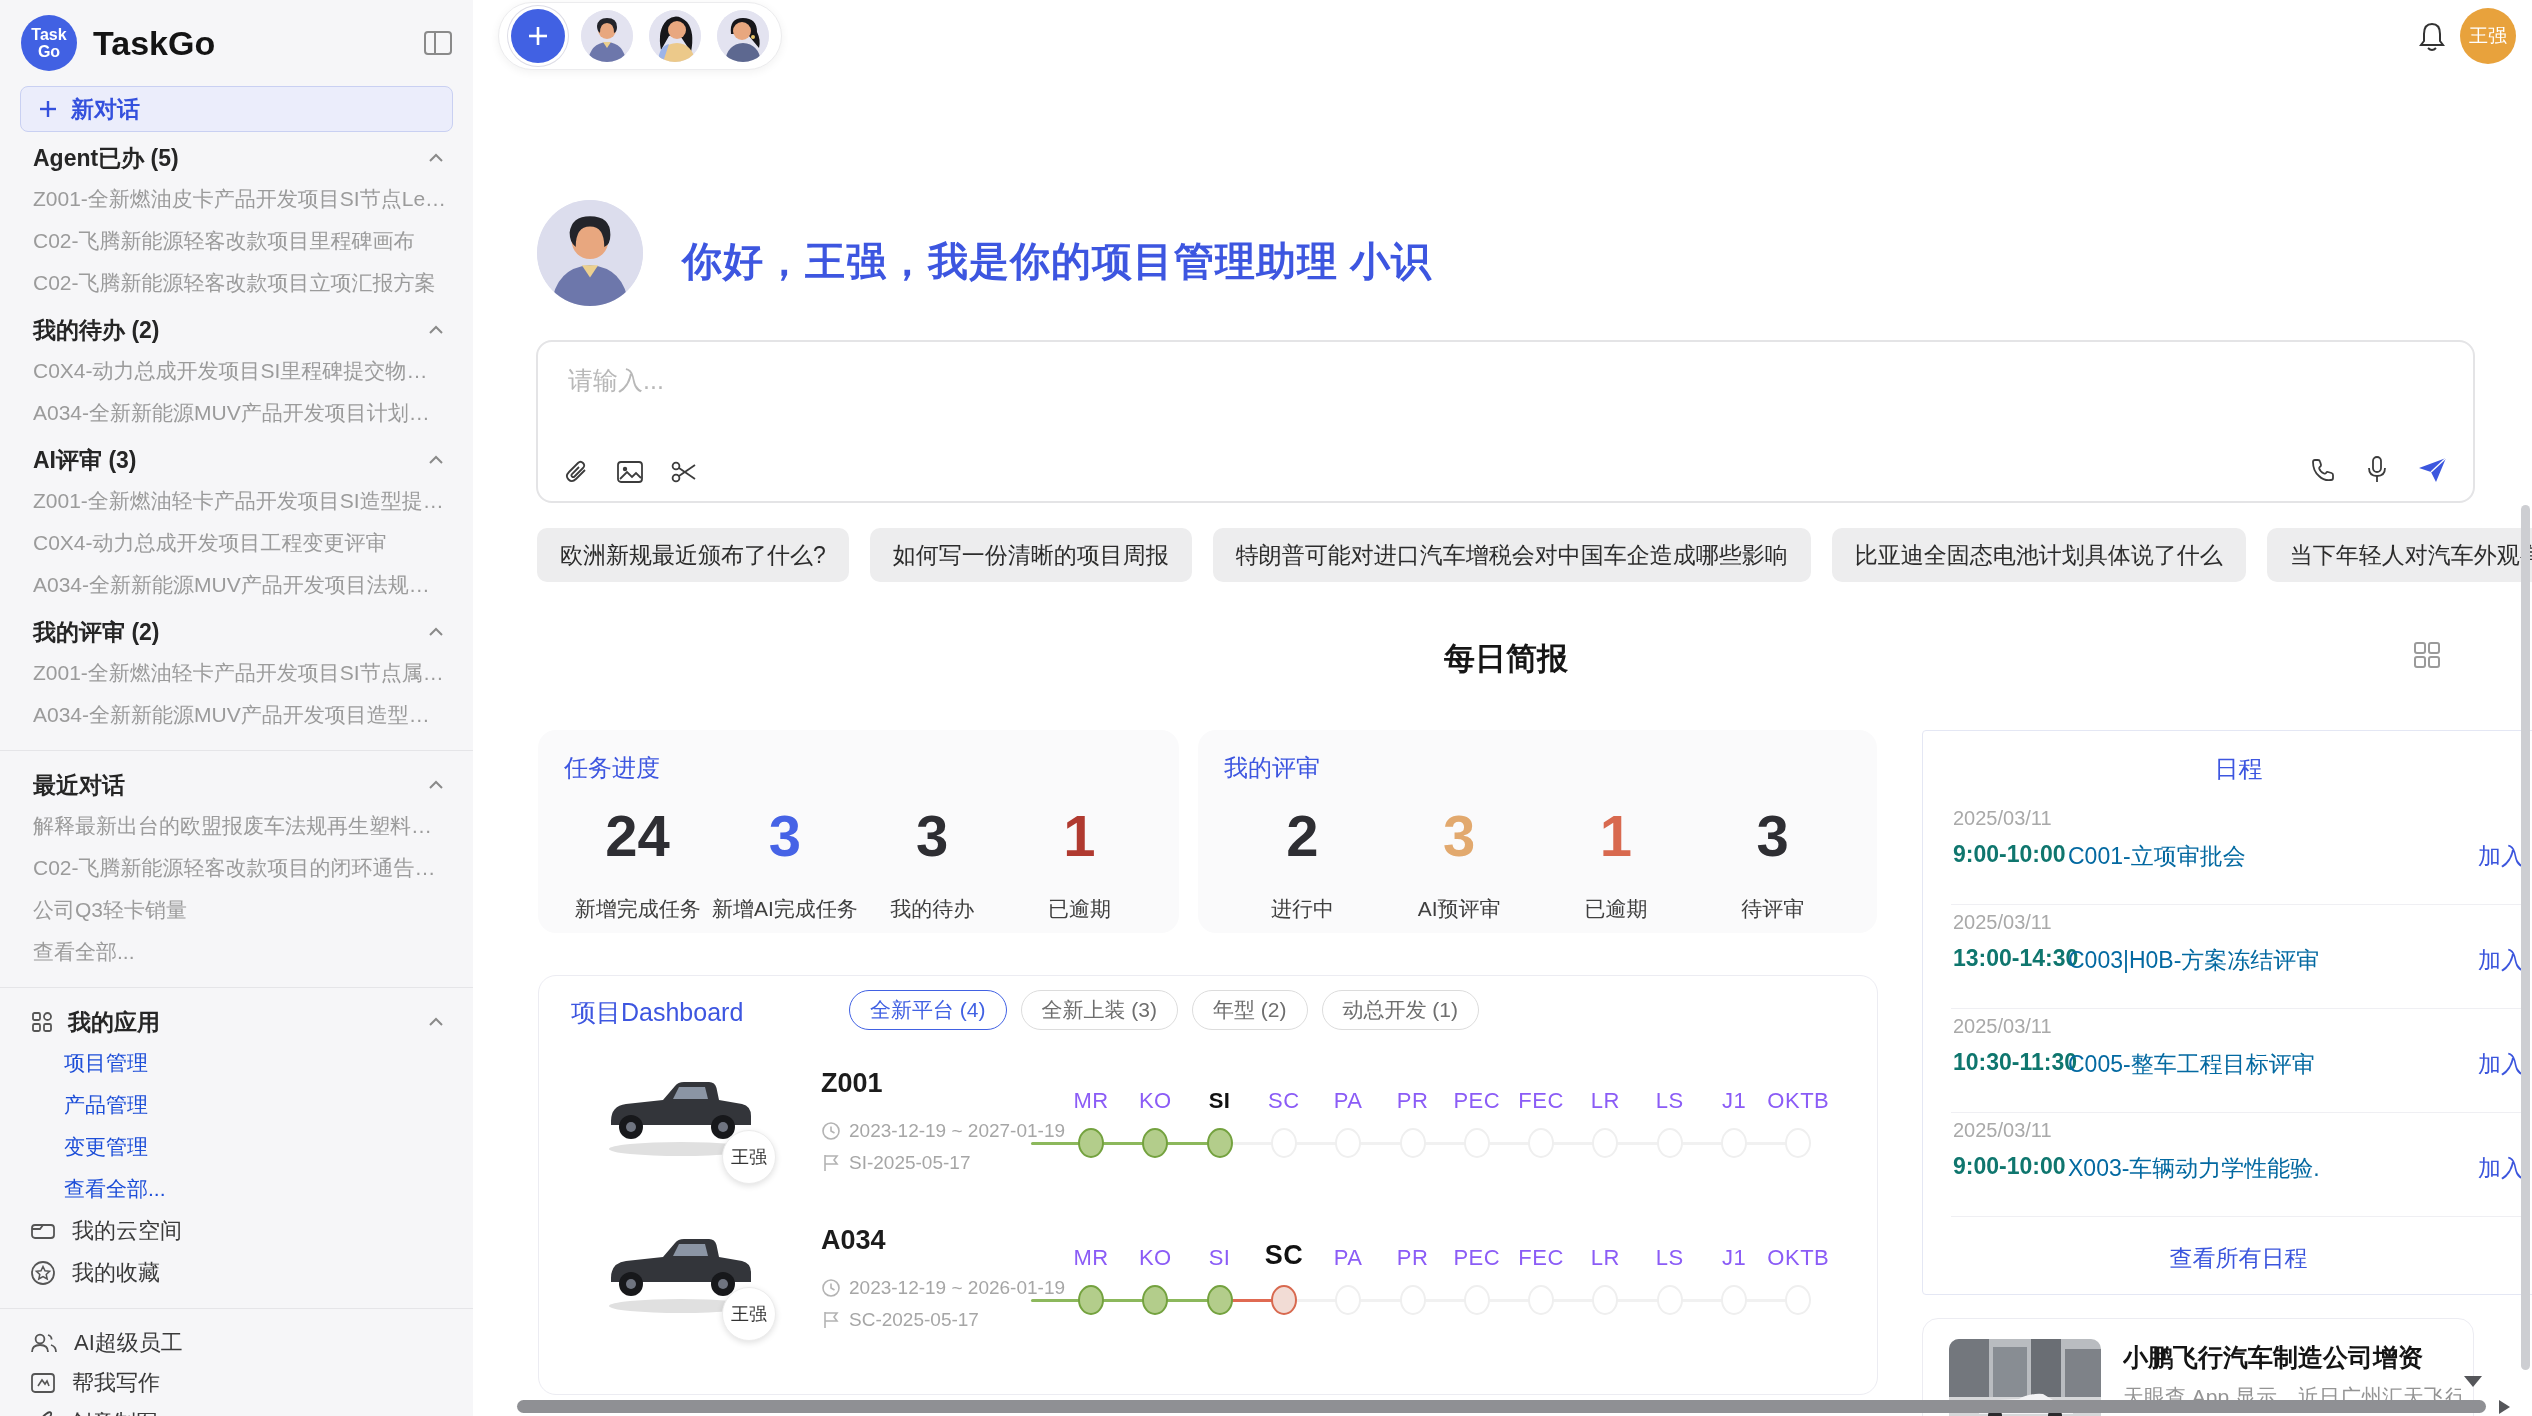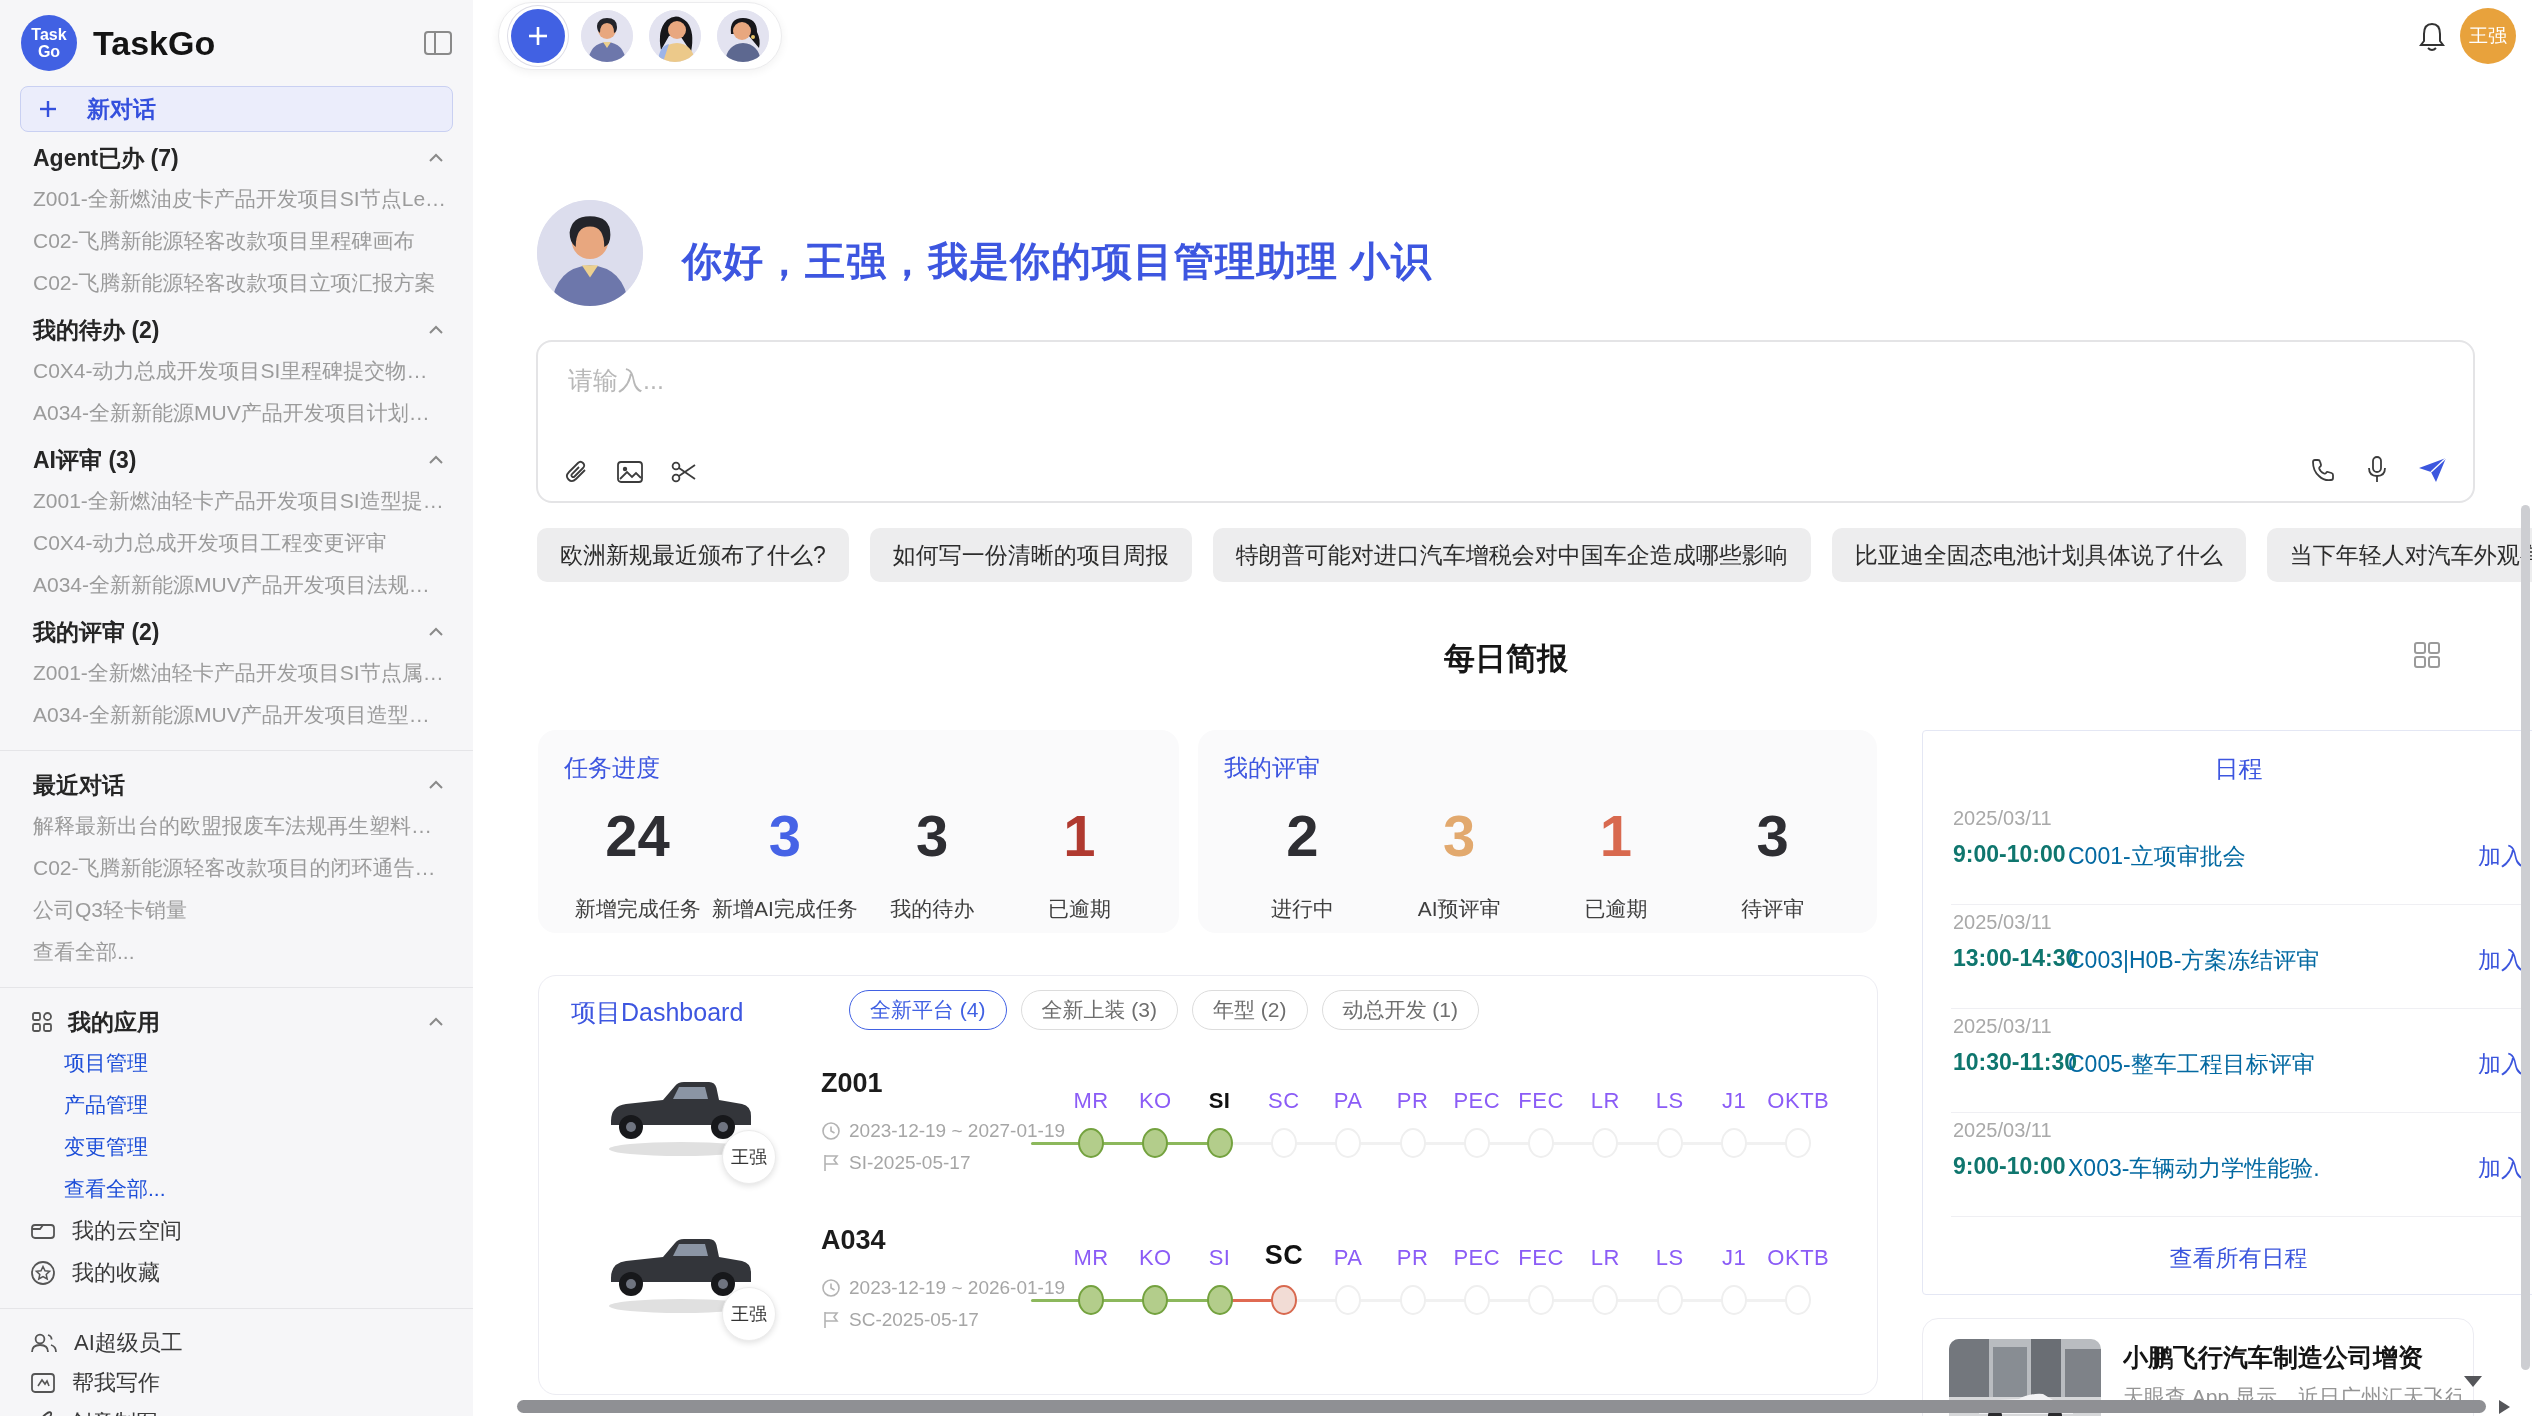--- a/index.html
+++ b/index.html
@@ -5,21 +5,21 @@
 *{margin:0;padding:0;box-sizing:border-box}
 html,body{width:2532px;height:1416px;overflow:hidden}
 body{position:relative;background:#fff;font-family:"Liberation Sans","DejaVu Sans",sans-serif;color:#222}
 svg{display:block}
 
 
 .sidebar{position:absolute;left:0;top:0;width:473px;height:1416px;background:#f6f6f8;padding-top:12px;overflow:hidden}
 .sb-head{display:flex;align-items:center;padding:0 18px 0 21px;height:62px}
 .logo{width:56px;height:56px;border-radius:50%;background:#4161e3;color:#fff;display:flex;flex-direction:column;align-items:center;justify-content:center;font-size:16px;line-height:17px;font-weight:700}
 .brand{font-size:34px;font-weight:700;color:#141414;margin-left:16px;flex:1}
-.new-chat{margin:12px 20px 0;height:46px;background:#ebedfb;border:1px solid #c9d0f2;border-radius:8px;display:flex;align-items:center;padding:0 16px;color:#3450dd;font-size:23px;gap:28px;font-weight:600;cursor:pointer}
+.new-chat{margin:12px 20px 0;height:46px;background:#ebedfb;border:1px solid #c9d0f2;border-radius:8px;display:flex;align-items:center;padding:0 16px;color:#3450dd;font-size:23px;gap:12px;font-weight:600;cursor:pointer}
 .sb-sec-head{display:flex;align-items:center;height:40px;padding:0 26px 0 33px;font-size:23px;color:#262626;font-weight:600;margin-top:6px}
 .sb-sec-head .chev{margin-left:auto}
 .sb-item{height:42px;line-height:42px;padding:0 26px 0 33px;font-size:21px;color:#9b9b9b;white-space:nowrap;overflow:hidden;text-overflow:ellipsis;cursor:pointer}
 .sb-div{height:1px;background:#e5e5e8;margin:14px 0}
 .sb-app-head{display:flex;align-items:center;gap:14px;height:40px;padding:0 26px 0 30px;font-size:23px;color:#262626;font-weight:600;margin-top:6px}
 .sb-app-head .chev{margin-left:auto}
 .sb-app-item{height:42px;line-height:42px;padding-left:64px;font-size:21px;color:#1d4ed8;cursor:pointer}
 .sb-link{display:flex;align-items:center;gap:16px;height:42px;padding:0 26px 0 30px;font-size:22px;color:#3a3a3a;cursor:pointer}
 .sb-tool{display:flex;align-items:center;gap:16px;height:40px;padding:0 26px 0 30px;font-size:22px;color:#3a3a3a;cursor:pointer}
 
@@ -117,21 +117,21 @@
   </div>
   <div class="new-chat">
     <svg width="22" height="22" viewBox="0 0 22 22">
         <line x1="11" y1="3" x2="11" y2="19" stroke="#3450dd" stroke-width="2.4"></line>
         <line x1="3" y1="11" x2="19" y2="11" stroke="#3450dd" stroke-width="2.4"></line>
       </svg>
     <span>新对话</span>
   </div>
   <div id="sb-sections">
       <div class="sb-sec-head">
-        <span>Agent已办 (7)</span>
+        <span>Agent已办 (5)</span>
         <span class="chev">
           <svg width="22" height="22" viewBox="0 0 22 22">
             <polyline points="5,14 11,8 17,14" fill="none" stroke="#8a8a8a" stroke-width="2"></polyline>
           </svg>
         </span>
       </div>
       <div class="sb-item">Z001-全新燃油皮卡产品开发项目SI节点Lesson Learn报告</div>
       <div class="sb-item">C02-飞腾新能源轻客改款项目里程碑画布</div>
       <div class="sb-item">C02-飞腾新能源轻客改款项目立项汇报方案</div>
       <div class="sb-sec-head">

